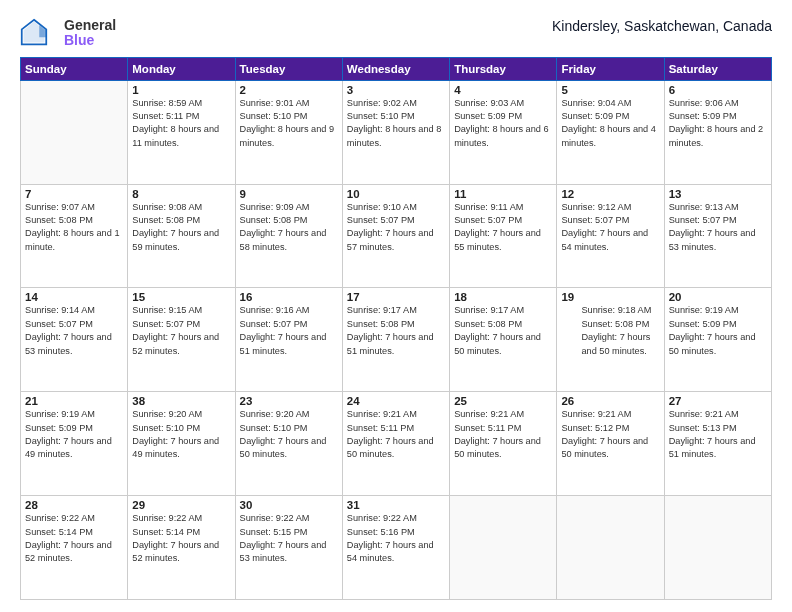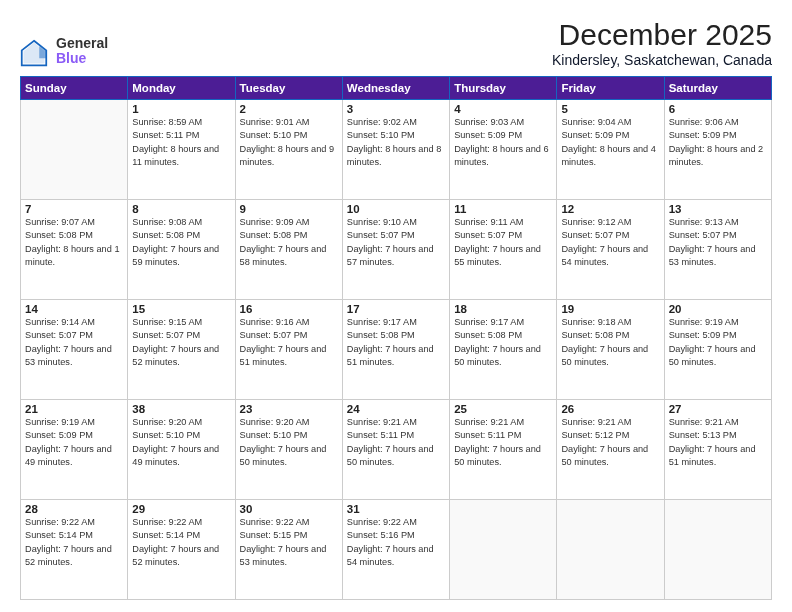--- a/index.html
+++ b/index.html
@@ -18,23 +18,22 @@
       flex-direction: column;
     }
     .header {
       display: flex;
       justify-content: space-between;
       align-items: flex-start;
       margin-bottom: 8px;
     }
     .logo {
       display: flex;
-      align-items: flex-end;
-      gap: 8px;
-      margin-top: 18px;
+      align-items: flex-start;
+      gap: 16px;
     }
     .logo-text {
       display: flex;
       flex-direction: column;
       line-height: 1.1;
     }
     .logo-general {
       font-size: 14px;
       font-weight: bold;
       color: #333;
@@ -107,21 +106,20 @@
         <polygon points="16,4 28,14 28,28 4,28 4,14" fill="#1565C0" opacity="0.15"></polygon>
         <polygon points="16,2 30,13 30,30 2,30 2,13" fill="none" stroke="#1565C0" stroke-width="2"></polygon>
         <polygon points="22,8 30,14 30,22 22,22" fill="#1565C0" opacity="0.5"></polygon>
       </svg>
       <div class="logo-text">
         <span class="logo-general">General</span>
         <span class="logo-blue">Blue</span>
       </div>
     </div>
     <div class="title-block">
-      <div class="month-title">December 2025</div>
       <div class="location">Kindersley, Saskatchewan, Canada</div>
     </div>
   </div>
 
   <table class="calendar">
     <thead>
       <tr>
         <th>Sunday</th>
         <th>Monday</th>
         <th>Tuesday</th>
@@ -241,21 +239,21 @@
 Daylight: 7 hours and 51 minutes.</div>
           </td>
           <td>
             <span class="day-num">18</span>
             <div class="day-detail" style="white-space: pre-line;">Sunrise: 9:17 AM
 Sunset: 5:08 PM
 Daylight: 7 hours and 50 minutes.</div>
           </td>
           <td>
             <span class="day-num">19</span>
-            <div class="day-detail" style="white-space: pre-line;">Sunrise: 9:18 AM
+            <div class="day-detail" style="white-space: pre-line; margin-left: 20px;">Sunrise: 9:18 AM
 Sunset: 5:08 PM
 Daylight: 7 hours and 50 minutes.</div>
           </td>
           <td>
             <span class="day-num">20</span>
             <div class="day-detail" style="white-space: pre-line;">Sunrise: 9:19 AM
 Sunset: 5:09 PM
 Daylight: 7 hours and 50 minutes.</div>
           </td>
         </tr>

